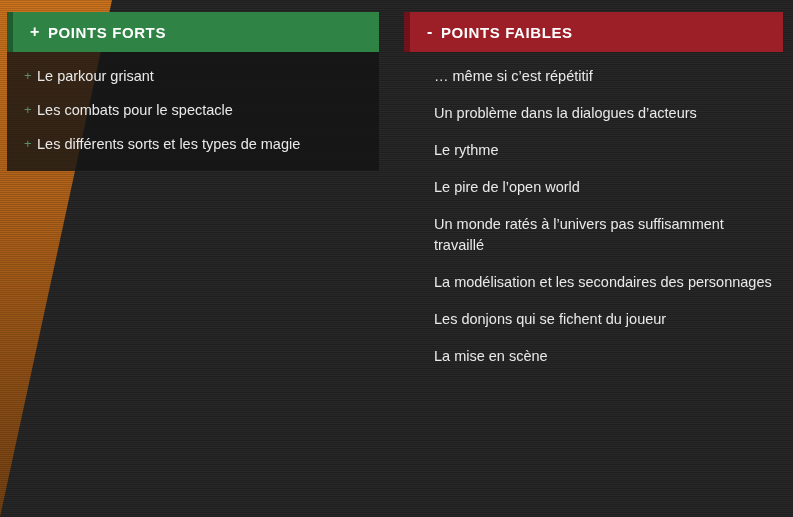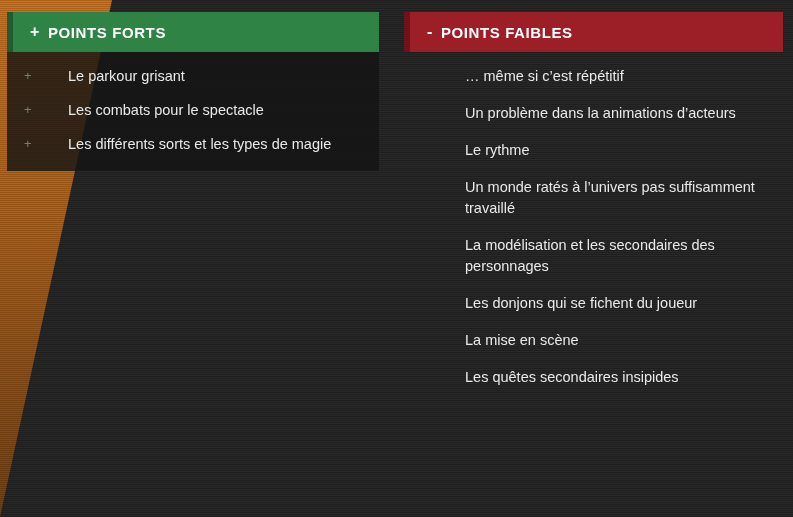--- a/index.html
+++ b/index.html
@@ -134,21 +134,20 @@
     width: 13px;
     color: #5d8f69;
     font-size: 13px;
     line-height: 1.55;
   }
   #body-weaknesses .bullet {
     color: #9c4a4a;
   }
   .item-text {
     flex: 1 1 auto;
-    margin-left: 31px;
   }
 </style>
 </head>
 <body>
 
 <div id="bg">
   <div id="bg-orange"></div>
   <div id="bg-noise"></div>
 </div>
 
@@ -183,43 +182,43 @@
       <span class="title-text">POINTS FAIBLES</span>
     </div>
     <div class="panel-body" id="body-weaknesses">
       <ul class="item-list">
         <li>
           <span class="bullet"></span>
           <span class="item-text">… même si c’est répétitif</span>
         </li>
         <li>
           <span class="bullet"></span>
-          <span class="item-text">Un problème dans la animations d’acteurs</span>
+          <span class="item-text">Un problème dans la dialogues d’acteurs</span>
         </li>
         <li>
           <span class="bullet"></span>
           <span class="item-text">Le rythme</span>
         </li>
         <li>
           <span class="bullet"></span>
+          <span class="item-text">Le pire de l’open world</span>
+        </li>
+        <li>
+          <span class="bullet"></span>
           <span class="item-text">Un monde ratés à l’univers pas suffisamment travaillé</span>
         </li>
         <li>
           <span class="bullet"></span>
           <span class="item-text">La modélisation et les secondaires des personnages</span>
         </li>
         <li>
           <span class="bullet"></span>
           <span class="item-text">Les donjons qui se fichent du joueur</span>
         </li>
         <li>
           <span class="bullet"></span>
           <span class="item-text">La mise en scène</span>
         </li>
-        <li>
-          <span class="bullet"></span>
-          <span class="item-text">Les quêtes secondaires insipides</span>
-        </li>
       </ul>
     </div>
   </div>
 
 </div>
 
 </body></html>

